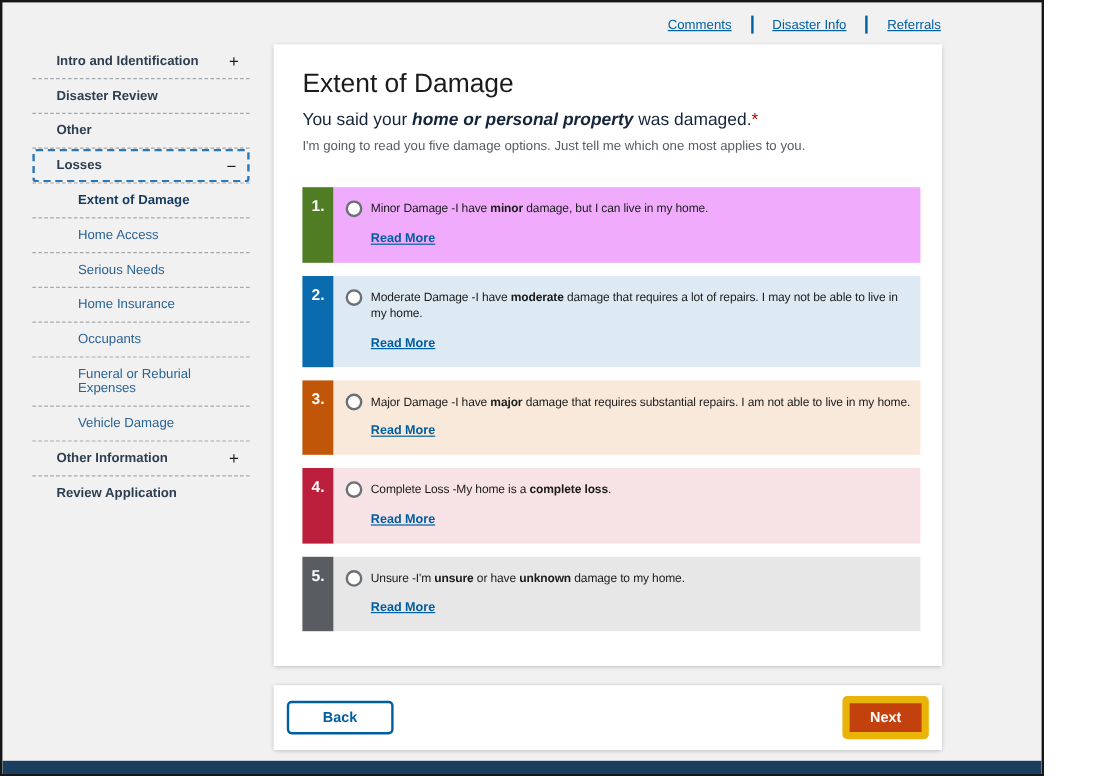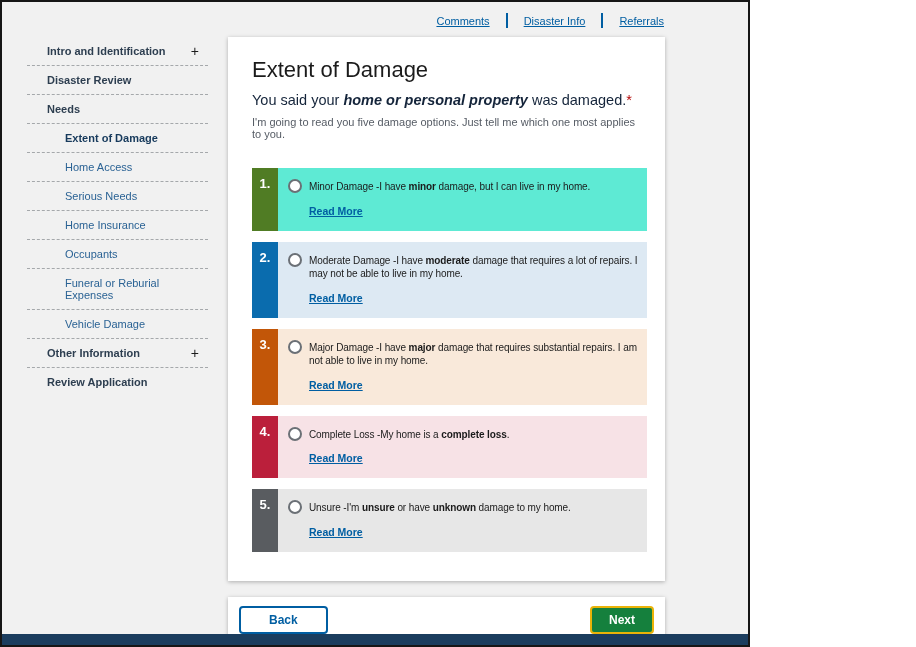--- a/index.html
+++ b/index.html
@@ -1,20 +1,20 @@
 <!DOCTYPE html>
 <html><head>
 <meta charset="utf-8">
 <style>
   * { margin:0; padding:0; box-sizing:border-box; }
   html,body { background:#ffffff; }
   body { font-family:"Liberation Sans", sans-serif; }
 
   .page {
-    position:relative; width:750px; height:647px;
+    position:relative; width:870px; height:647px;
     border:2px solid #161616; background:#f1f1f1; overflow:hidden;
   }
 
   
   .topbar { display:flex; align-items:center; justify-content:flex-end; gap:16px; padding:11px 84px 7px 0; }
   .toplink { font-size:11px; color:#005ea2; text-decoration:underline; cursor:pointer; }
   .topsep { width:2px; height:15px; background:#005ea2; }
 
   
   .body { display:flex; gap:20px; padding:2px 83px 0 25px; align-items:flex-start; }
@@ -50,33 +50,33 @@
   .opt-num { width:26px; flex:none; color:#ffffff; font-weight:700; font-size:13px;
     padding-top:8px; text-align:center; }
   .opt-body { flex:1; padding:12px 8px 12px 10px; }
   .opt-label { display:flex; align-items:flex-start; gap:7px; font-size:10px;
     letter-spacing:-0.1px; color:#1b1b1b; line-height:1.35; }
   .radio { width:14px; height:14px; border:2px solid #6b7076; border-radius:50%;
     background:#ffffff; flex:none; margin-top:-1px; cursor:pointer; }
   .read-more { display:inline-block; margin:11px 0 0 21px; font-size:10.5px; font-weight:700;
     color:#005ea2; text-decoration:underline; cursor:pointer; }
 
-  .opt1 .opt-num{background:#507c24} .opt1 .opt-body{background:#5eead4}
+  .opt1 .opt-num{background:#507c24} .opt1 .opt-body{background:#f0abfc}
   .opt2 .opt-num{background:#0a6cae} .opt2 .opt-body{background:#dde9f3}
   .opt3 .opt-num{background:#c25608} .opt3 .opt-body{background:#f9e9da}
   .opt4 .opt-num{background:#bb1f3b} .opt4 .opt-body{background:#f7e2e6}
   .opt5 .opt-num{background:#595c60} .opt5 .opt-body{background:#e7e7e7}
 
   
   .actionbar { margin-top:16px; background:#ffffff; box-shadow:0 1px 4px rgba(0,0,0,.28);
     padding:9px 11px; display:flex; align-items:center; justify-content:space-between; }
   .btn { font-family:"Liberation Sans", sans-serif; font-weight:700; font-size:12px;
     border-radius:4px; cursor:pointer; }
   .btn-back { background:#ffffff; border:2px solid #005ea2; color:#005ea2; padding:5px 28px; }
-  .btn-next { background:#15803d; border:2px solid #eab308; color:#ffffff; padding:5px 17px; }
+  .btn-next { background:#c2410c; border:6px solid #eab308; color:#ffffff; padding:5px 17px; }
 
   
   .footer-strip { position:absolute; left:0; right:0; bottom:0; height:11px; background:#1b3d5e; }
 </style>
 </head>
 <body>
 
 <div class="page">
 
   <div class="topbar">
@@ -92,22 +92,28 @@
     <nav class="sidebar">
       <div class="nav-item">
         <span>Intro and Identification</span>
         <span class="nav-toggle">+</span>
       </div>
       <div class="nav-item">
         <span>Disaster Review</span>
         <span class="nav-toggle"></span>
       </div>
       <div class="nav-item">
-        <span>Needs</span>
+        <span>Other</span>
         <span class="nav-toggle"></span>
+      </div>
+      <div class="losses-wrap">
+        <div class="nav-item">
+          <span>Losses</span>
+          <span class="nav-toggle">−</span>
+        </div>
       </div>
       <div class="sub-item active">Extent of Damage</div>
       <div class="sub-item">Home Access</div>
       <div class="sub-item">Serious Needs</div>
       <div class="sub-item">Home Insurance</div>
       <div class="sub-item">Occupants</div>
       <div class="sub-item">Funeral or Reburial Expenses</div>
       <div class="sub-item">Vehicle Damage</div>
       <div class="nav-item">
         <span>Other Information</span>

